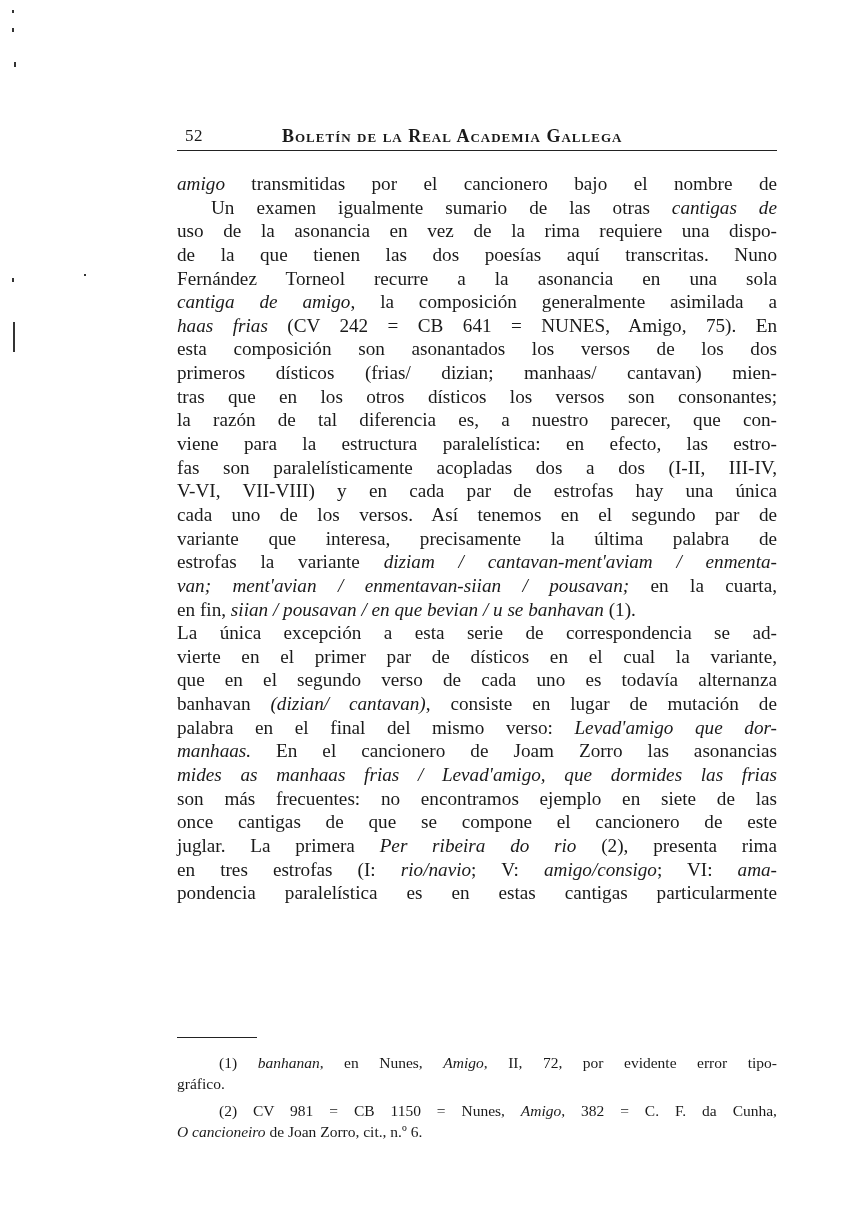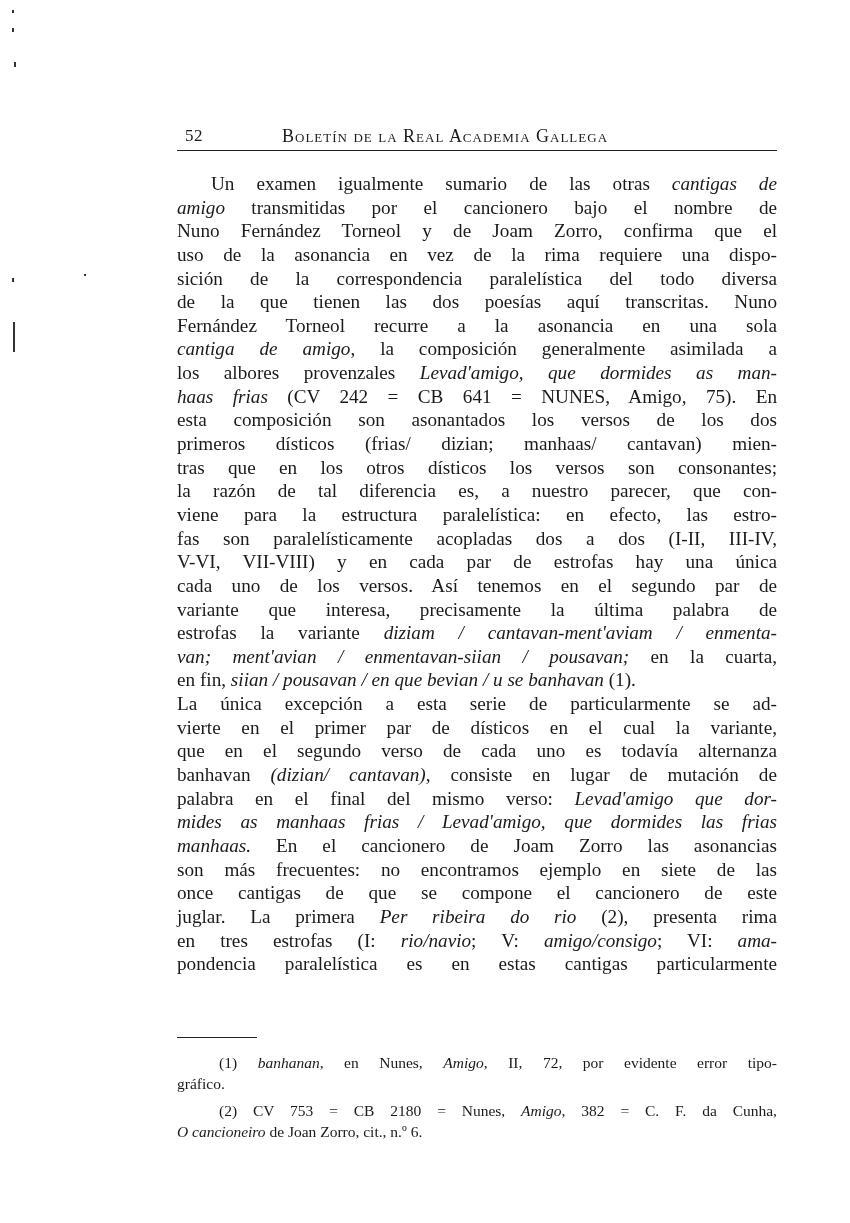--- a/index.html
+++ b/index.html
@@ -35,20 +35,21 @@
       top: 0;
       font-size: 17px;
     }
     .journal-title {
       position: absolute;
       left: 105px;
       top: 0;
       font-variant: small-caps;
       font-size: 18px;
       letter-spacing: 1px;
+      font-weight: bold;
     }
     .head-rule {
       position: absolute;
       left: 165px;
       top: 150px;
       width: 600px;
       height: 0;
       border-top: 1.5px solid #222;
     }
     .body-text {
@@ -115,65 +116,62 @@
 
 <div class="page">
 
   <div class="running-head">
     <span class="folio">52</span>
     <span class="journal-title">Boletín de la Real Academia Gallega</span>
   </div>
   <div class="head-rule"></div>
 
   <div class="body-text" id="body-text">
+      <span class="line"><i>amigo</i><span> transmitidas por el cancionero bajo el nombre de</span></span>
       <span class="line indent"><span>Un examen igualmente sumario de las otras </span><i>cantigas de</i></span>
-      <span class="line"><i>amigo</i><span> transmitidas por el cancionero bajo el nombre de</span></span>
-      <span class="line"><span>Nuno Fernández Torneol y de Joam Zorro, confirma que el</span></span>
       <span class="line"><span>uso de la asonancia en vez de la rima requiere una dispo-</span></span>
-      <span class="line"><span>sición de la correspondencia paralelística del todo diversa</span></span>
       <span class="line"><span>de la que tienen las dos poesías aquí transcritas. Nuno</span></span>
       <span class="line"><span>Fernández Torneol recurre a la asonancia en una sola</span></span>
       <span class="line"><i>cantiga de amigo</i><span>, la composición generalmente asimilada a</span></span>
-      <span class="line"><span>los albores provenzales </span><i>Levad'amigo, que dormides as man-</i></span>
       <span class="line"><i>haas frias</i><span> (CV 242 = CB 641 = NUNES, Amigo, 75). En</span></span>
       <span class="line"><span>esta composición son asonantados los versos de los dos</span></span>
       <span class="line"><span>primeros dísticos (frias/ dizian; manhaas/ cantavan) mien-</span></span>
       <span class="line"><span>tras que en los otros dísticos los versos son consonantes;</span></span>
       <span class="line"><span>la razón de tal diferencia es, a nuestro parecer, que con-</span></span>
       <span class="line"><span>viene para la estructura paralelística: en efecto, las estro-</span></span>
       <span class="line"><span>fas son paralelísticamente acopladas dos a dos (I-II, III-IV,</span></span>
       <span class="line"><span>V-VI, VII-VIII) y en cada par de estrofas hay una única</span></span>
       <span class="line"><span>cada uno de los versos. Así tenemos en el segundo par de</span></span>
       <span class="line"><span>variante que interesa, precisamente la última palabra de</span></span>
       <span class="line"><span>estrofas la variante </span><i>diziam / cantavan-ment'aviam / enmenta-</i></span>
       <span class="line"><i>van; ment'avian / enmentavan-siian / pousavan;</i><span> en la cuarta,</span></span>
       <span class="line last"><span>en fin, </span><i>siian / pousavan / en que bevian / u se banhavan</i><span> (1).</span></span>
-      <span class="line"><span>La única excepción a esta serie de particularmente se ad-</span></span>
+      <span class="line"><span>La única excepción a esta serie de correspondencia se ad-</span></span>
       <span class="line"><span>vierte en el primer par de dísticos en el cual la variante,</span></span>
       <span class="line"><span>que en el segundo verso de cada uno es todavía alternanza</span></span>
       <span class="line"><span>banhavan </span><i>(dizian/ cantavan)</i><span>, consiste en lugar de mutación de</span></span>
       <span class="line"><span>palabra en el final del mismo verso: </span><i>Levad'amigo que dor-</i></span>
+      <span class="line"><i>manhaas.</i><span> En el cancionero de Joam Zorro las asonancias</span></span>
       <span class="line"><i>mides as manhaas frias / Levad'amigo, que dormides las frias</i></span>
-      <span class="line"><i>manhaas.</i><span> En el cancionero de Joam Zorro las asonancias</span></span>
       <span class="line"><span>son más frecuentes: no encontramos ejemplo en siete de las</span></span>
       <span class="line"><span>once cantigas de que se compone el cancionero de este</span></span>
       <span class="line"><span>juglar. La primera </span><i>Per ribeira do rio</i><span> (2), presenta rima</span></span>
       <span class="line"><span>en tres estrofas (I: </span><i>rio/navio</i><span>; V: </span><i>amigo/consigo</i><span>; VI: </span><i>ama-</i></span>
       <span class="line"><span>pondencia paralelística es en estas cantigas particularmente</span></span>
     </div>
 
   <div class="fn-rule"></div>
   <div class="footnotes" id="footnotes">
       <div>
         <span class="fn-line indent"><span>(1)  </span><i>banhanan</i><span>, en Nunes, </span><i>Amigo</i><span>, II, 72, por evidente error tipo-</span></span>
         <span class="fn-line last"><span>gráfico.</span></span>
       </div>
       <div class="fn-gap"></div>
       <div>
-        <span class="fn-line indent"><span>(2)  CV 753 = CB 2180 = Nunes, </span><i>Amigo</i><span>, 382 = C. F. da Cunha,</span></span>
+        <span class="fn-line indent"><span>(2)  CV 981 = CB 1150 = Nunes, </span><i>Amigo</i><span>, 382 = C. F. da Cunha,</span></span>
         <span class="fn-line last"><i>O cancioneiro</i><span> de Joan Zorro, cit., n.º 6.</span></span>
       </div>
     </div>
 
   <div class="edge-rule" style="top:300px;height:22px;"></div>
   <div class="edge-rule" style="top:335px;height:70px;"></div>
   <div class="edge-rule" style="top:478px;height:560px;"></div>
   <div class="edge-rule" style="top:1152px;height:60px;"></div>
   <div class="speck" style="left:0px;top:10px;width:2px;height:3px;"></div>
   <div class="speck" style="left:0px;top:28px;width:2px;height:4px;"></div>

